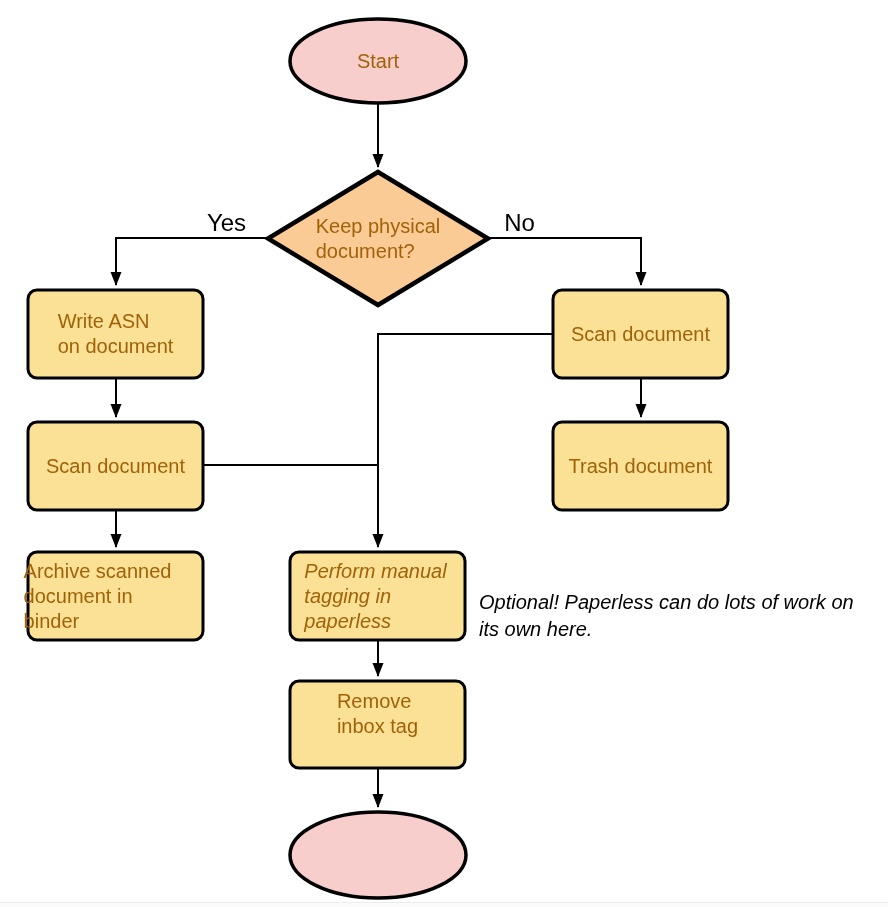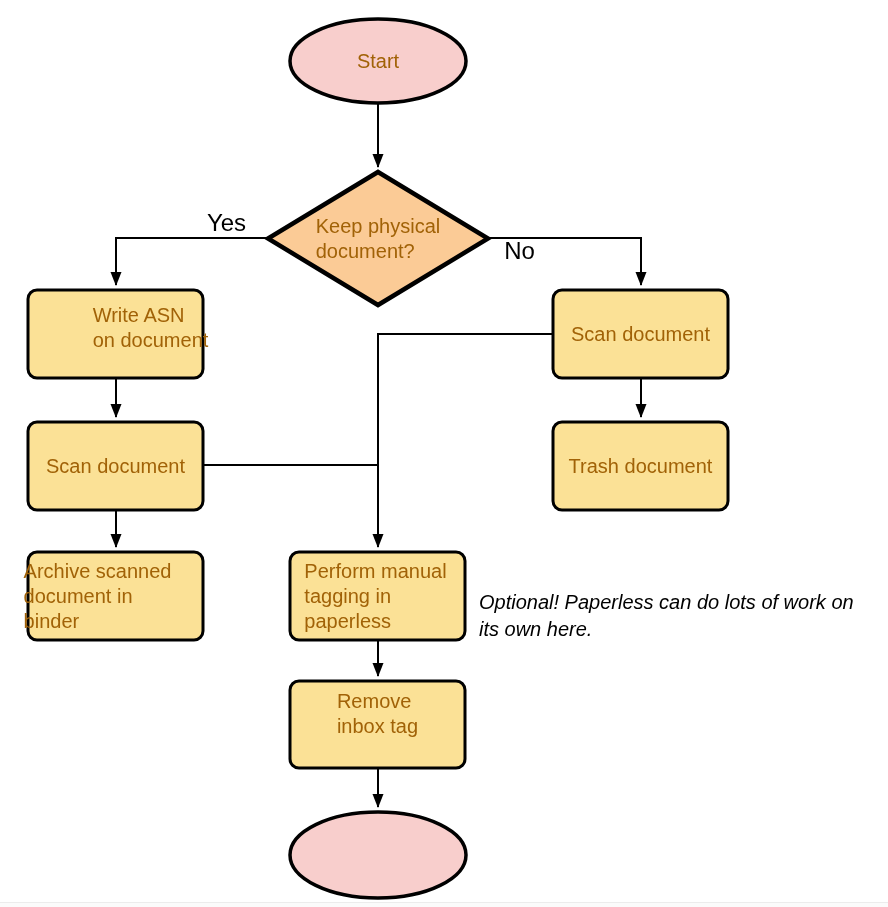--- a/index.html
+++ b/index.html
@@ -85,36 +85,36 @@
     <rect x="553" y="290" width="175" height="88" rx="9" fill="#FBE196" stroke="#000000" stroke-width="3"></rect>
     <rect x="553" y="422" width="175" height="88" rx="9" fill="#FBE196" stroke="#000000" stroke-width="3"></rect>
     <rect x="290" y="552" width="175" height="88" rx="9" fill="#FBE196" stroke="#000000" stroke-width="3"></rect>
     <rect x="290" y="681" width="175" height="87" rx="9" fill="#FBE196" stroke="#000000" stroke-width="3"></rect>
     <ellipse cx="378" cy="855" rx="88" ry="43" fill="#F8CECC" stroke="#000000" stroke-width="3.5"></ellipse>
   </svg>
 
   <div class="node-label" style="left:290px; top:19px;  width:176px; height:84px;">Start</div>
   <div class="node-label" style="left:278px; top:172px; width:200px; height:133px;">Keep physical
 document?</div>
-  <div class="node-label" style="left:28px;  top:284px; width:175px; height:88px;margin-left:35px;">Write ASN
+  <div class="node-label" style="left:28px;  top:290px; width:175px; height:88px;">Write ASN
 on document</div>
   <div class="node-label" style="left:28px;  top:422px; width:175px; height:88px;">Scan document</div>
   <div class="node-label" style="left:13px;  top:552px; width:169px; height:88px;">Archive scanned
 document in
 binder</div>
   <div class="node-label" style="left:553px; top:290px; width:175px; height:88px;">Scan document</div>
   <div class="node-label" style="left:553px; top:422px; width:175px; height:88px;border-radius:29px;">Trash document</div>
-  <div class="node-label" style="left:290px; top:552px; width:171px; height:88px;">Perform manual
+  <div class="node-label" style="left:290px; top:552px; width:171px; height:88px;font-style:italic;">Perform manual
 tagging in
 paperless</div>
   <div class="node-label" style="left:290px; top:670px; width:175px; height:87px;">Remove
 inbox tag</div>
 
   <div class="edge-label" style="left:204px; top:209px; width:45px;">Yes</div>
-  <div class="edge-label" style="left:497px; top:209px; width:45px;margin-top:28px;">No</div>
+  <div class="edge-label" style="left:497px; top:209px; width:45px;">No</div>
 
   <div class="note">Optional! Paperless can do lots of work on
 its own here.</div>
 
   <div class="bottom-strip"></div>
   <div class="bottom-hairline"></div>
 
 </div>
 
 </body></html>

